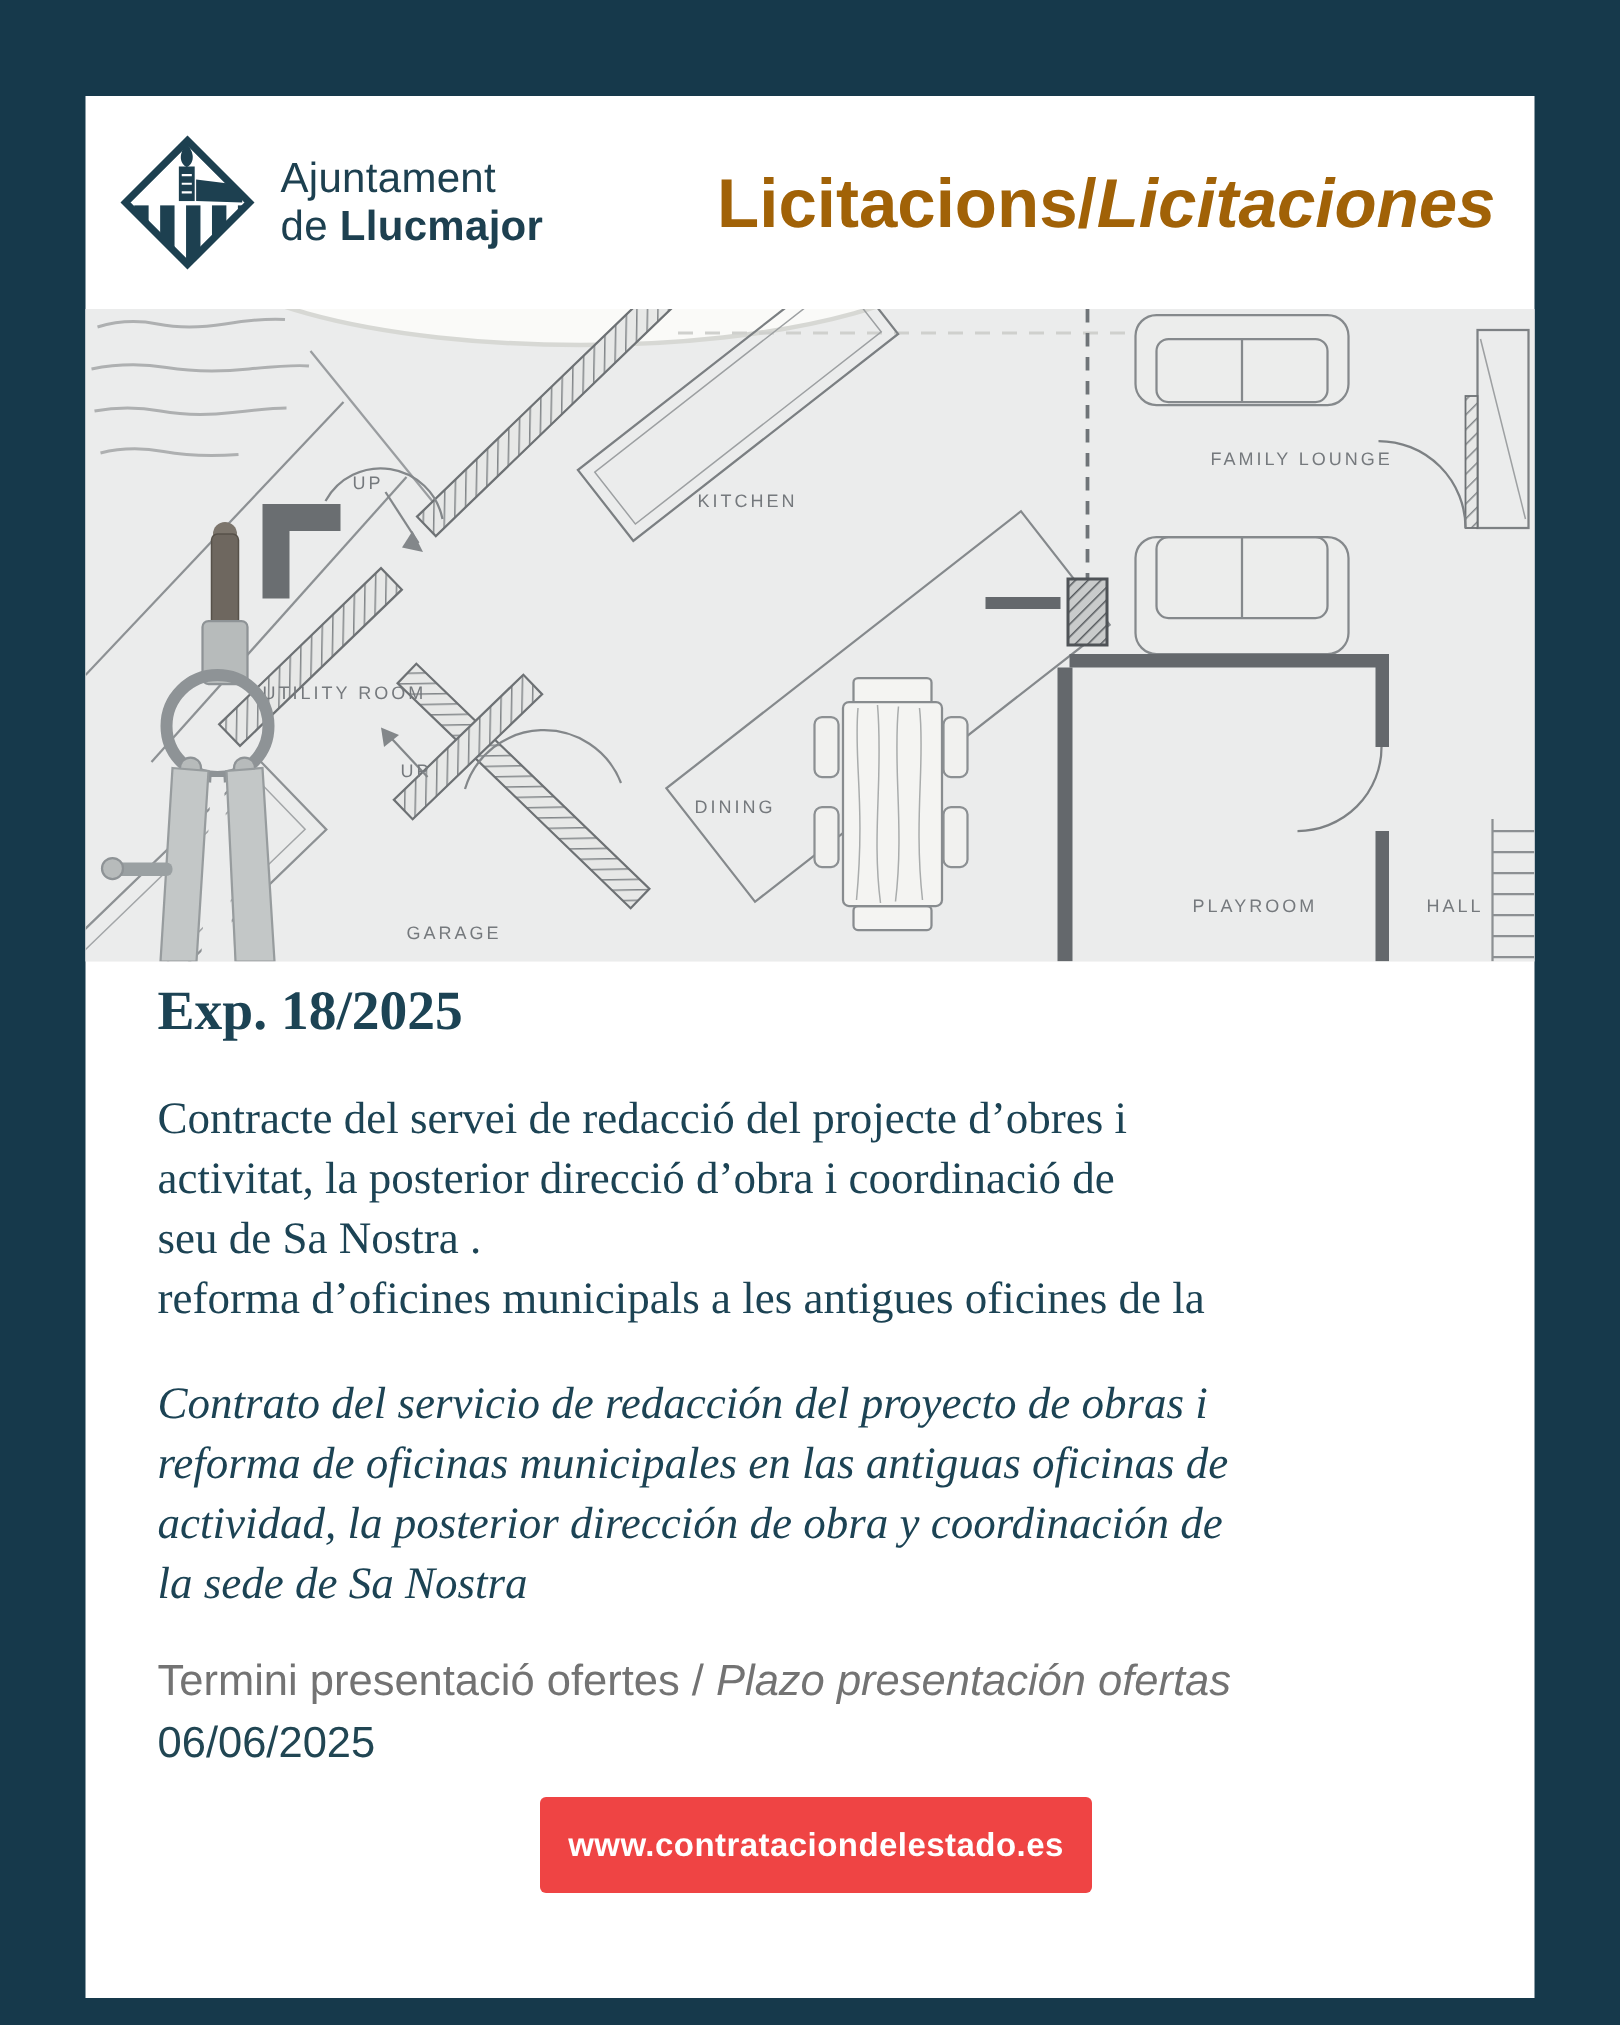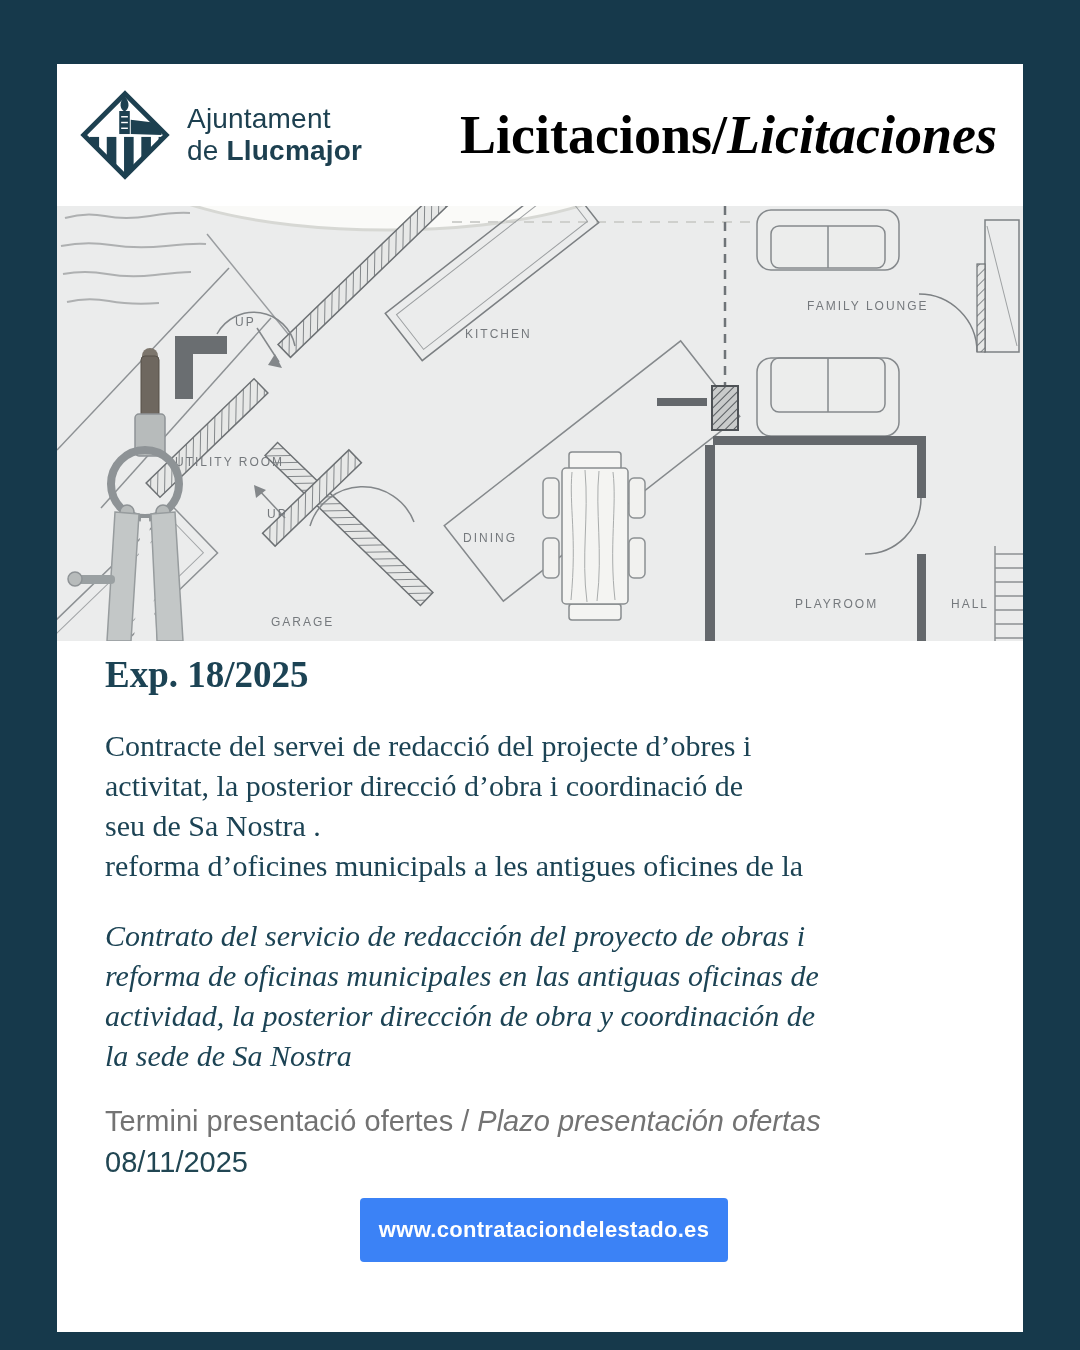--- a/index.html
+++ b/index.html
@@ -6,38 +6,38 @@
   body{width:1080px;height:1350px;font-family:"Liberation Sans",sans-serif;}
   #canvas{position:relative;width:1080px;height:1350px;background:#16394b;overflow:hidden;}
   .card{position:absolute;left:57px;top:50px;width:966px;height:1268px;background:#ffffff;margin-top:14px;}
 
   
   .header{height:142px;display:flex;align-items:center;justify-content:space-between;padding:0 26px 0 20px;box-sizing:border-box;}
   .logo-block{display:flex;align-items:center;gap:14px;}
   .logo-svg{width:96px;height:96px;display:block;}
   .org-name{font-size:28px;line-height:1.15;color:#1d4050;letter-spacing:0.2px;}
   .org-bold{font-weight:bold;}
-  .main-title{font-family:Liberation Serif, serif;font-weight:bold;font-size:54px;color:#000000;text-align:right;white-space:nowrap;}
+  .main-title{font-family:Liberation Sans, sans-serif;font-weight:bold;font-size:46px;color:#a16207;text-align:right;white-space:nowrap;}
   .main-title .it{font-style:italic;}
 
   
   .photo{position:relative;width:966px;height:435px;overflow:hidden;background:#ebecec;}
   .plan-label{font-family:"Liberation Sans",sans-serif;font-size:12px;fill:#75797d;letter-spacing:2px;}
 
   
   .content{padding:0 40px 0 48px;color:#1c4354;}
   .exp{margin-top:12px;font-family:"Liberation Serif",serif;font-weight:bold;font-size:37px;color:#1c4354;}
   .para{margin-top:30px;font-family:"Liberation Serif",serif;font-weight:normal;font-size:30px;line-height:40px;color:#1c4354;}
   .para.italic{font-style:italic;}
   .para div{white-space:nowrap;}
   .deadline{margin-top:24px;font-size:29px;line-height:42px;color:#737373;}
   .deadline .it{font-style:italic;}
   .date{font-size:29px;line-height:40px;color:#214653;}
   .cta{display:block;margin:16px auto 0;width:368px;height:64px;border:none;border-radius:4px;
-       background:#3b82f6;color:#ffffff;font-family:"Liberation Sans",sans-serif;font-weight:bold;
+       background:#ef4444;color:#ffffff;font-family:"Liberation Sans",sans-serif;font-weight:bold;
        font-size:22px;letter-spacing:0.3px;cursor:pointer;}
 </style>
 </head>
 <body>
 
 <div id="canvas">
   <div class="card">
 
     <div class="header">
       <div class="logo-block">
@@ -222,19 +222,19 @@
       </div>
 
       <div class="para italic">
         <div>Contrato del servicio de redacción del proyecto de obras i</div>
         <div>reforma de oficinas municipales en las antiguas oficinas de</div>
         <div>actividad, la posterior dirección de obra y coordinación de</div>
         <div>la sede de Sa Nostra</div>
       </div>
 
       <div class="deadline"><span>Termini presentació ofertes</span><span> / </span><span class="it">Plazo presentación ofertas</span></div>
-      <div class="date">08/11/2025</div>
+      <div class="date">06/06/2025</div>
 
       <button class="cta">www.contrataciondelestado.es</button>
     </div>
 
   </div>
 </div>
 
 </body></html>

